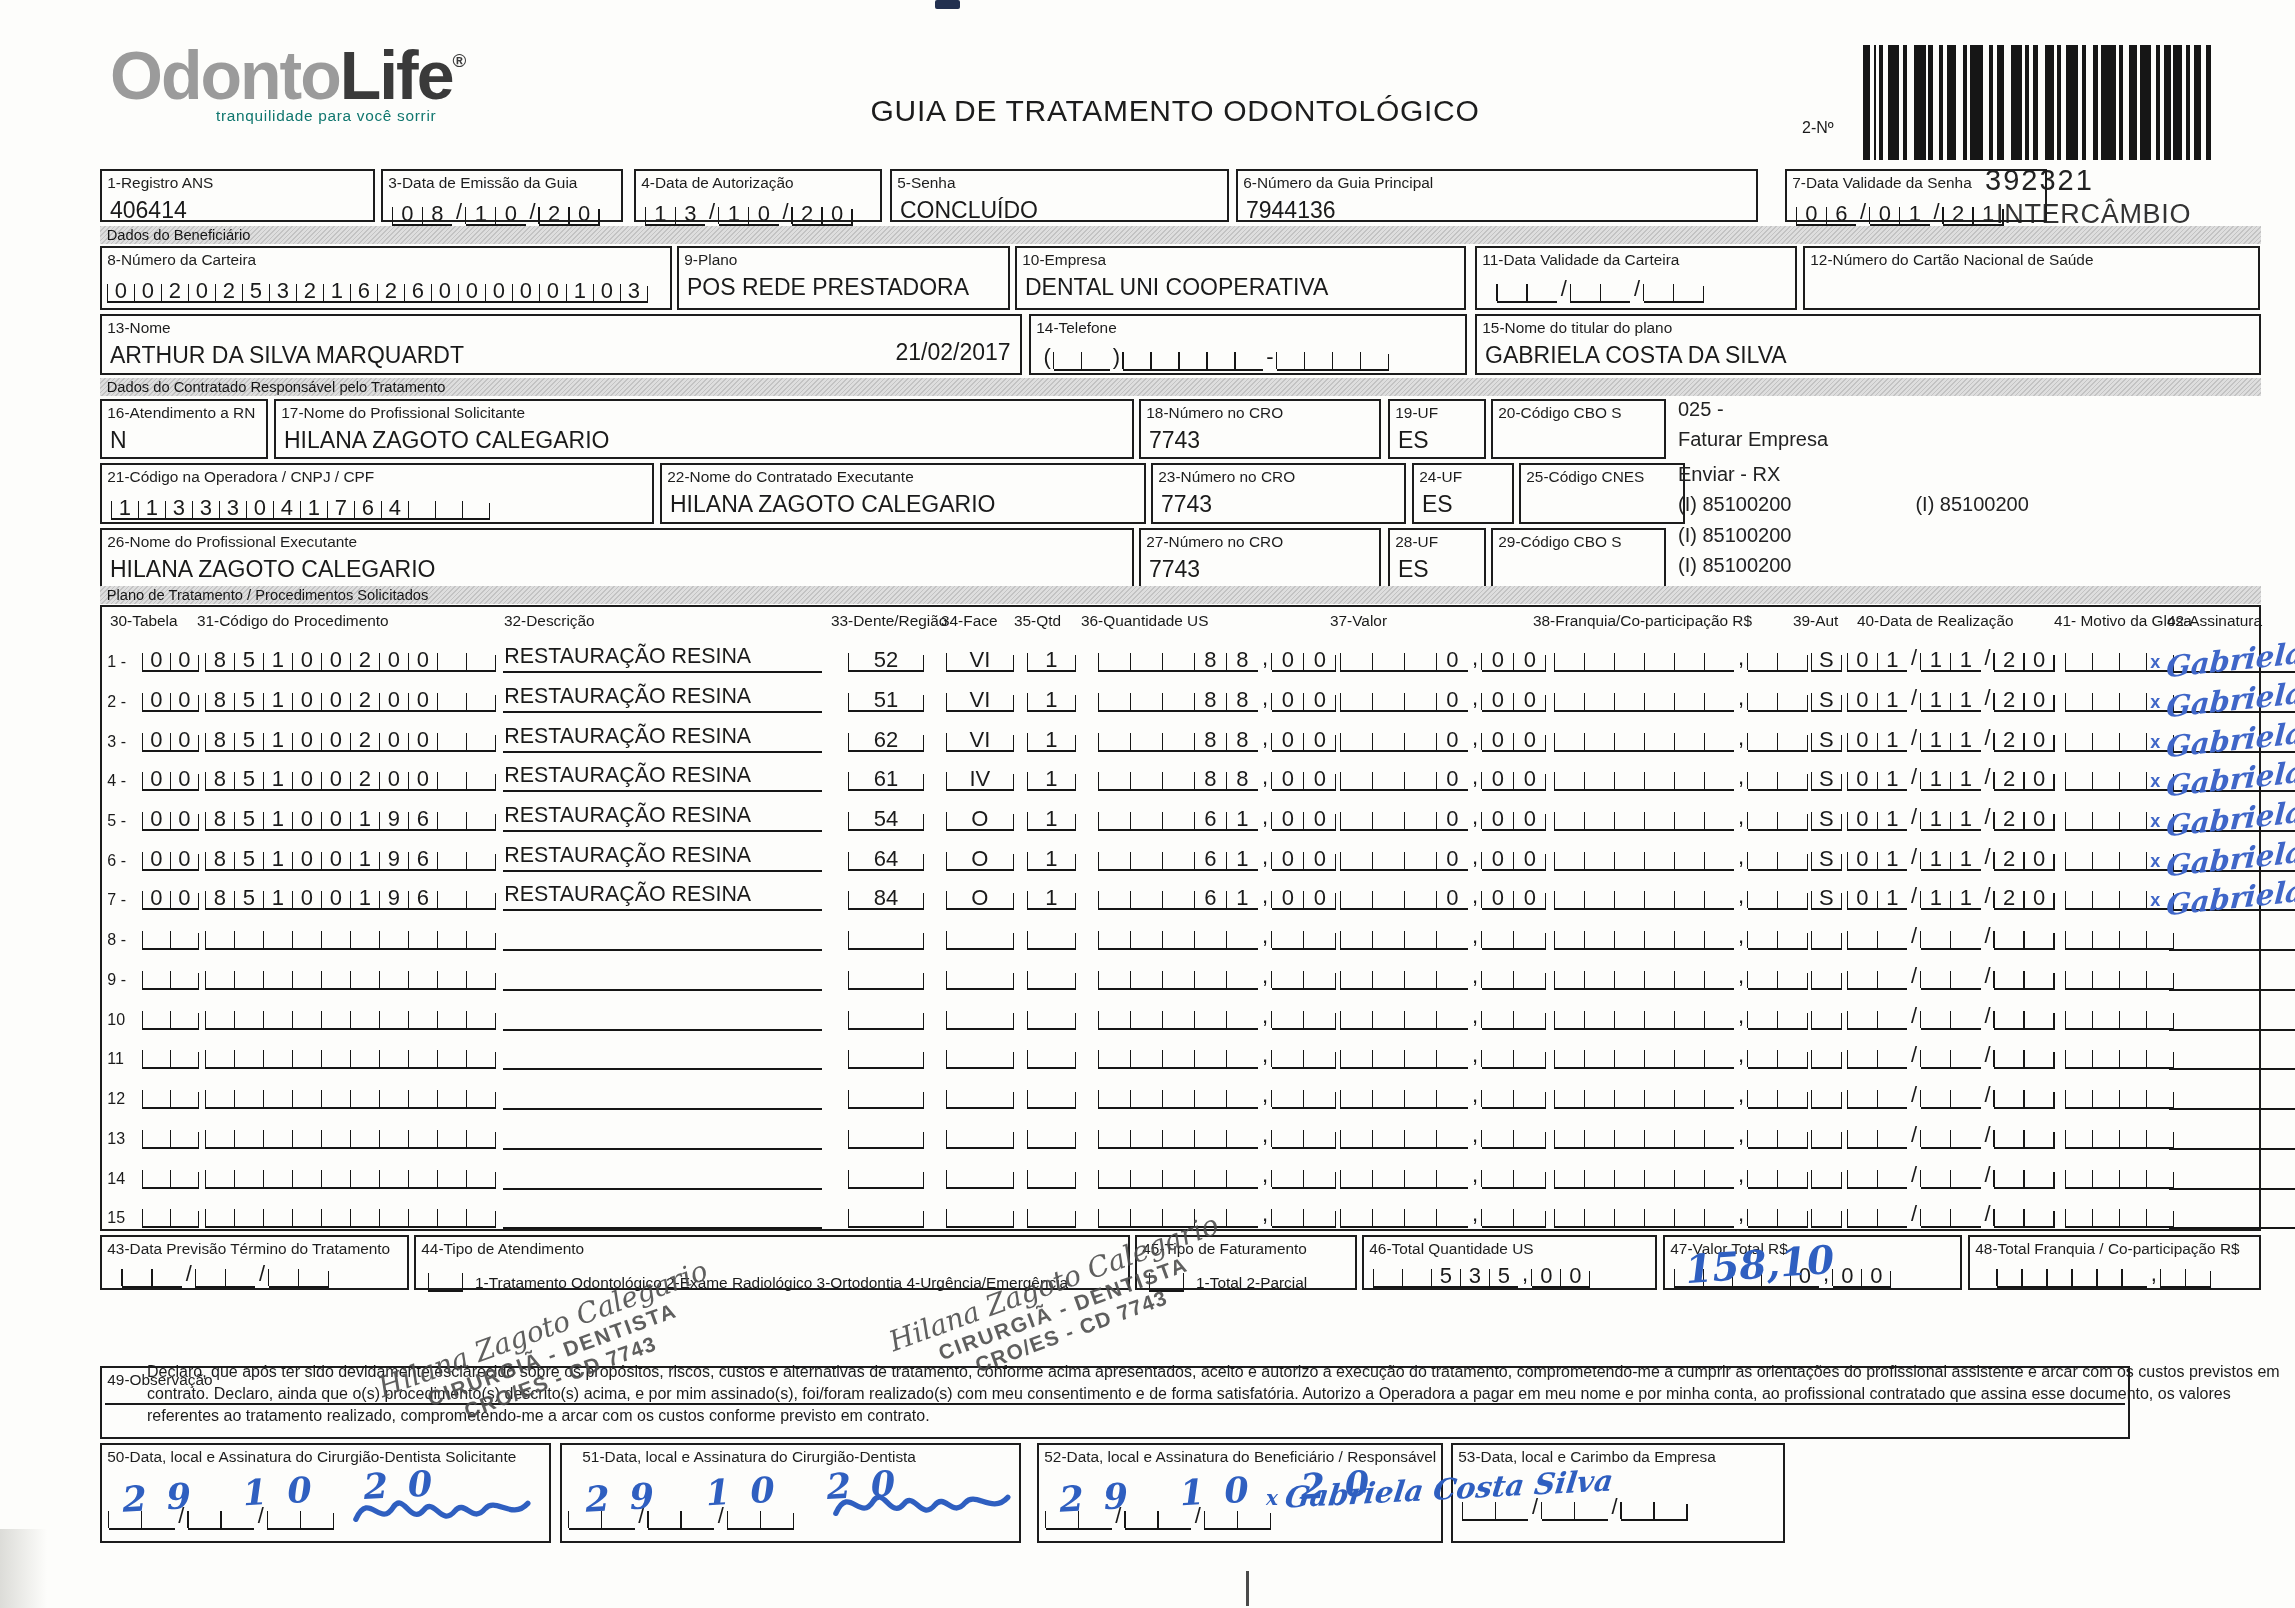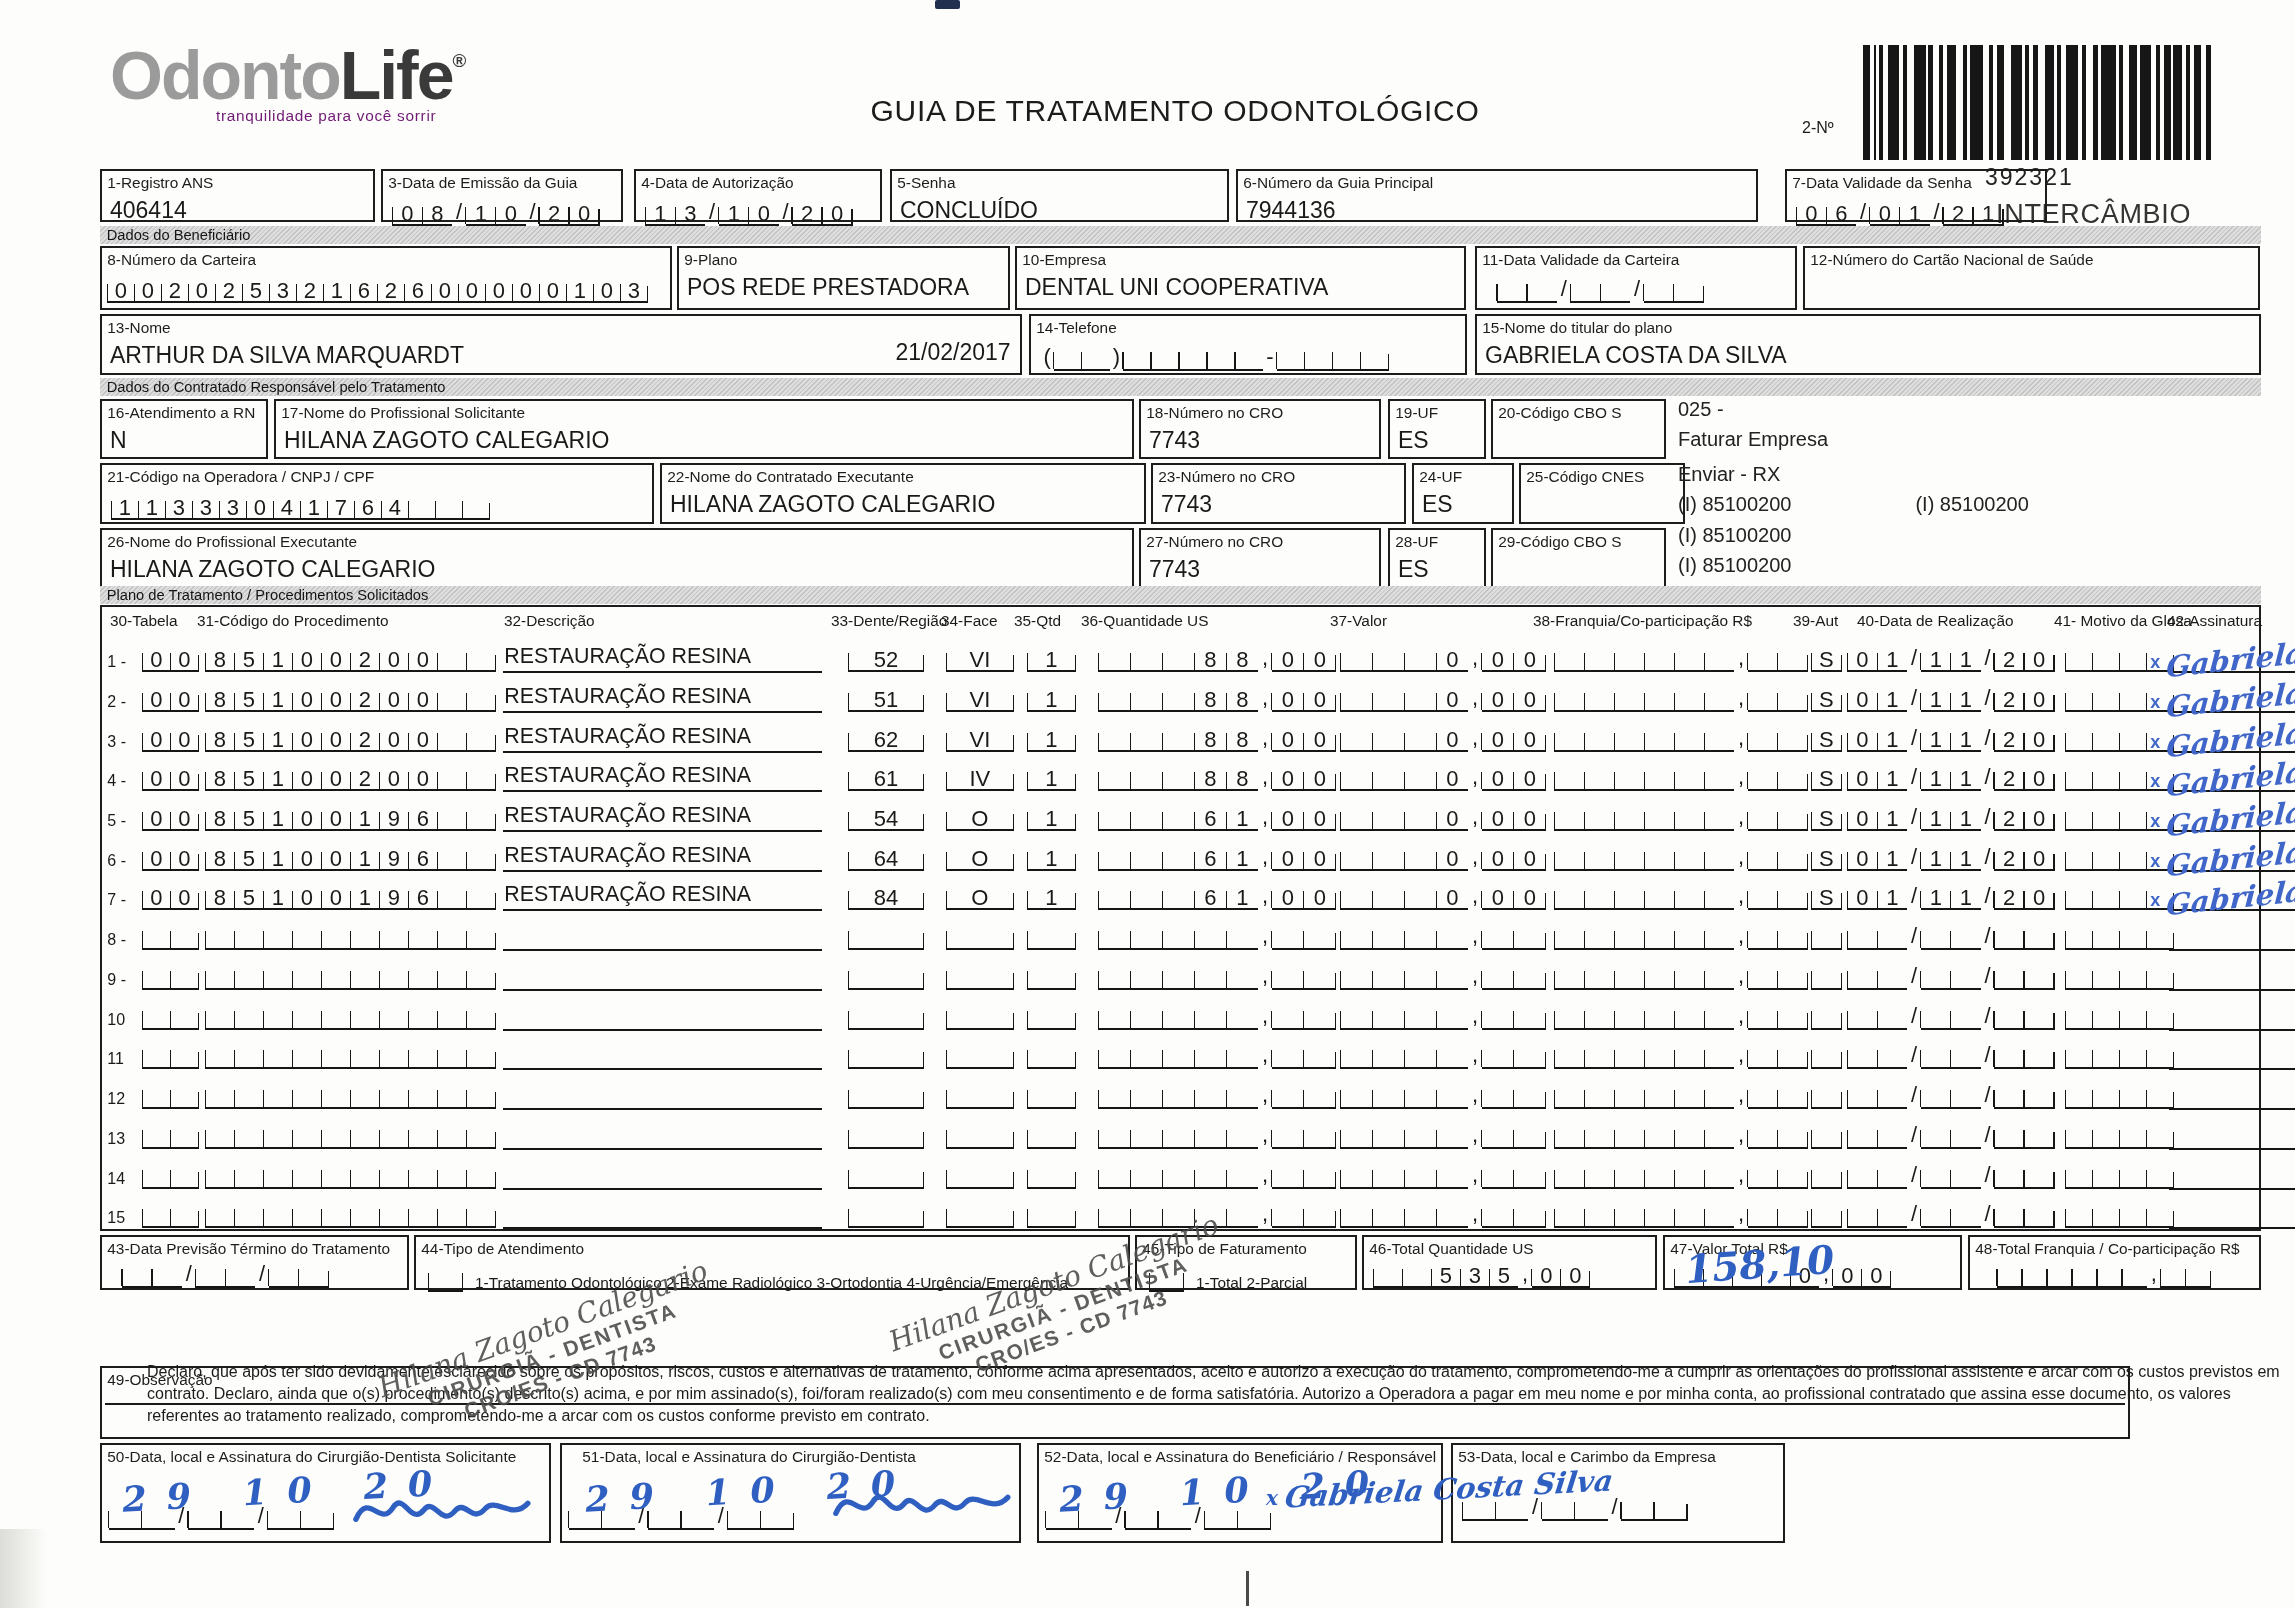--- a/index.html
+++ b/index.html
@@ -31,27 +31,27 @@
   .handdate{position:absolute;font-size:35px;letter-spacing:20px;transform:rotate(-3deg);white-space:nowrap;}
   .stamp{position:absolute;transform:rotate(-20deg);text-align:center;color:#4e4e4e;opacity:.9;line-height:1.12;width:374px;}
   .stamp-name{display:block;font-family:"DejaVu Serif",serif;font-style:italic;font-size:28px;}
   .stamp-title{display:block;font-size:21px;letter-spacing:2px;font-weight:700;}
   .stamp-cro{display:block;font-size:21px;letter-spacing:1.3px;font-weight:700;}
   .logo{position:absolute;left:110px;top:35px;}
   .logo-main{font-size:68px;font-weight:700;letter-spacing:-2px;line-height:1.2;}
   .logo-odonto{color:#9b9b9b;}
   .logo-life{color:#3a3a3a;}
   .logo-reg{font-size:18.7px;vertical-align:32px;color:#3a3a3a;letter-spacing:0;}
-  .logo-tag{display:block;margin:-9.4px 0 0 106px;font-size:15.4px;color:#701a75;letter-spacing:0.7px;}
+  .logo-tag{display:block;margin:-9.4px 0 0 106px;font-size:15.4px;color:#0f766e;letter-spacing:0.7px;}
   .title{position:absolute;left:821px;top:94px;width:708px;text-align:center;
       font-size:30px;letter-spacing:0.7px;color:#1c1c1c;white-space:nowrap;}
   .barcode{position:absolute;left:1863px;top:45px;width:361px;height:115px;overflow:hidden;}
   .bc{position:absolute;top:0;height:115px;background:#161616;}
   .bclabel{position:absolute;left:1802px;top:119px;font-size:16px;}
-  .gnum{position:absolute;left:1985px;top:164px;font-size:23px;letter-spacing:2px;color:#222;}
+  .gnum{position:absolute;left:1985px;top:164px;font-size:29px;letter-spacing:2px;color:#222;}
   .gtype{position:absolute;left:1996px;top:199px;font-size:27px;letter-spacing:0.7px;color:#333;}
   .notes{position:absolute;left:1678px;top:399px;font-size:20px;color:#222;line-height:1.05;}
   .notes div{margin-bottom:9.4px;white-space:nowrap;}
   .rxrow span{display:inline-block;}
   .cbx{position:relative;width:35px;height:27px;border-bottom:2px solid #161616;flex:0 0 auto;}
   .cbx::before,.cbx::after{content:'';position:absolute;bottom:0;width:1.3px;height:17.4px;background:#161616;}
   .cbx::before{left:0;} .cbx::after{right:0;}
   .optrow{display:flex;align-items:flex-end;gap:12px;margin:5.3px 0 0 12px;font-size:15.4px;white-space:nowrap;}
   .decl{position:absolute;left:102px;top:1361px;width:2184px;font-size:16px;line-height:22px;color:#1c1c1c;margin-left:45px;}
   .decl div{white-space:nowrap;}

